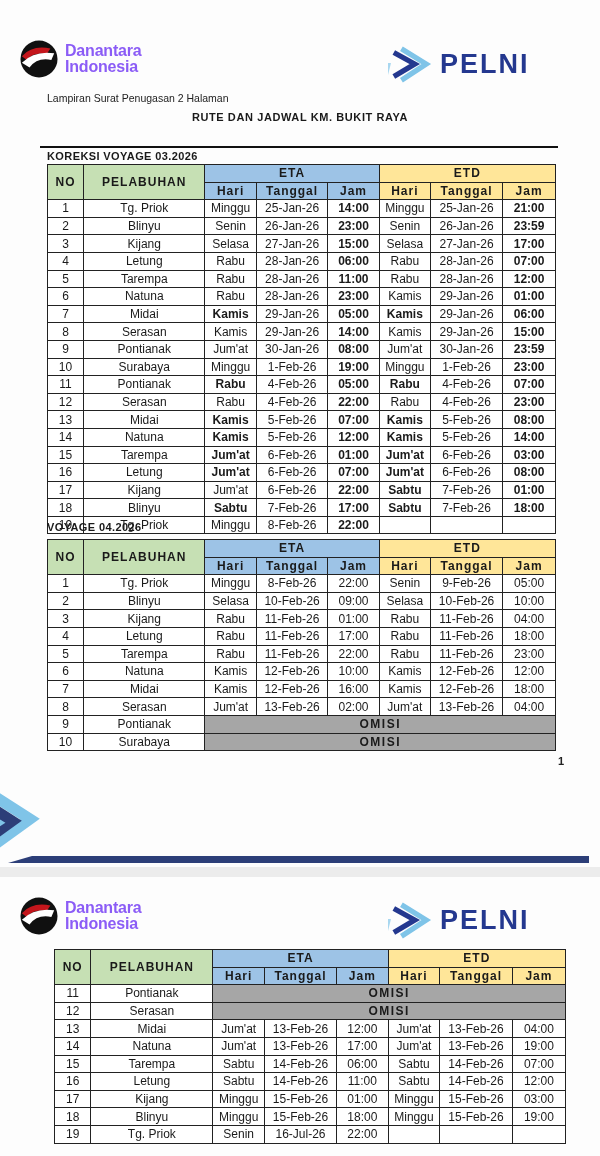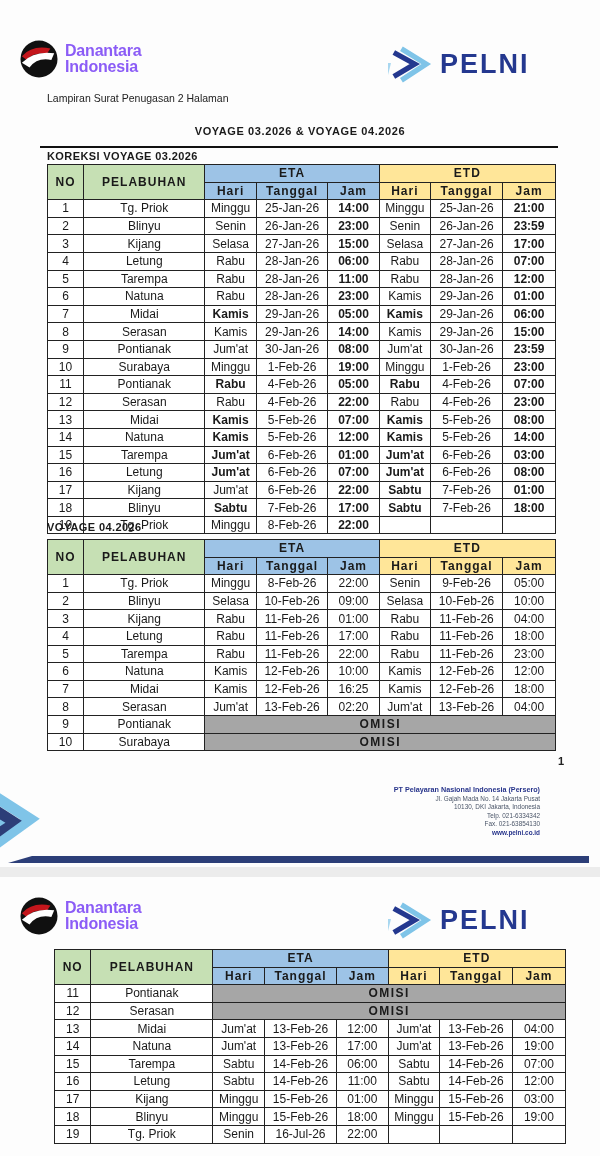--- a/index.html
+++ b/index.html
@@ -70,21 +70,21 @@
     <svg class="mark" viewBox="0 0 46 42">
       <polyline points="14,5 40,21 14,38" fill="none" stroke="#7fc4e8" stroke-width="5.5" stroke-linejoin="miter"></polyline>
       <polyline points="6,9 28,21 6,34" fill="none" stroke="#24388f" stroke-width="5.5"></polyline>
       <rect x="3" y="20" width="5" height="16" fill="#a8d7f0" transform="skewX(-14)"></rect>
     </svg>
     <span class="word">PELNI</span>
   </div>
 
   <div class="lampiran">Lampiran Surat Penugasan 2 Halaman</div>
 
-  <div class="title" style="top:125px;">VOYAGE 03.2026 &amp; VOYAGE 04.2026</div>
+  <div class="title" style="top:111px;">RUTE DAN JADWAL KM. BUKIT RAYA</div>
   <div class="rule" style="top:146px;"></div>
 
   <div class="sec-label" style="top:150px;">KOREKSI VOYAGE 03.2026</div>
 
   <table class="sched" style="left:47px;top:164px;width:509px;">
     <colgroup>
       <col style="width:7.1%">
         <col style="width:23.9%">
       <col style="width:10.1%">
         <col style="width:14.1%">
@@ -391,58 +391,50 @@
           <td>10:00</td>
           <td>Kamis</td>
           <td>12-Feb-26</td>
           <td>12:00</td>
         </tr>
         <tr>
           <td>7</td>
           <td class="port">Midai</td>
           <td>Kamis</td>
           <td>12-Feb-26</td>
-          <td>16:25</td>
+          <td>16:00</td>
           <td>Kamis</td>
           <td>12-Feb-26</td>
           <td>18:00</td>
         </tr>
         <tr>
           <td>8</td>
           <td class="port">Serasan</td>
           <td>Jum'at</td>
           <td>13-Feb-26</td>
-          <td>02:20</td>
+          <td>02:00</td>
           <td>Jum'at</td>
           <td>13-Feb-26</td>
           <td>04:00</td>
         </tr>
         <tr>
           <td>9</td>
           <td class="port">Pontianak</td>
           <td class="omisi" colspan="6">OMISI</td>
         </tr>
         <tr>
           <td>10</td>
           <td class="port">Surabaya</td>
           <td class="omisi" colspan="6">OMISI</td>
         </tr>
       </tbody>
   </table>
 
   <div class="page-number" style="left:558px;top:755px;">1</div>
 
-  <div class="footer-block">
-    <div class="company">PT Pelayaran Nasional Indonesia (Persero)</div>
-    <div>Jl. Gajah Mada No. 14 Jakarta Pusat</div>
-    <div>10130, DKI Jakarta, Indonesia</div>
-    <div>Telp. 021-6334342</div>
-    <div>Fax. 021-63854130</div>
-    <div class="site">www.pelni.co.id</div>
-  </div>
 
   <svg class="footer-chevron" width="80" height="72" viewBox="0 0 80 72">
     <polyline points="-28,-4 30,33 -24,72" fill="none" stroke="#7fc4e8" stroke-width="11"></polyline>
     <polyline points="-40,2 12,35 -34,68" fill="none" stroke="#2c3e78" stroke-width="11"></polyline>
     <polyline points="-52,8 -4,37 -46,64" fill="none" stroke="#7fc4e8" stroke-width="10"></polyline>
   </svg>
   <div class="navy-bar"></div>
 </div>
 
 <div class="page" id="page2">

